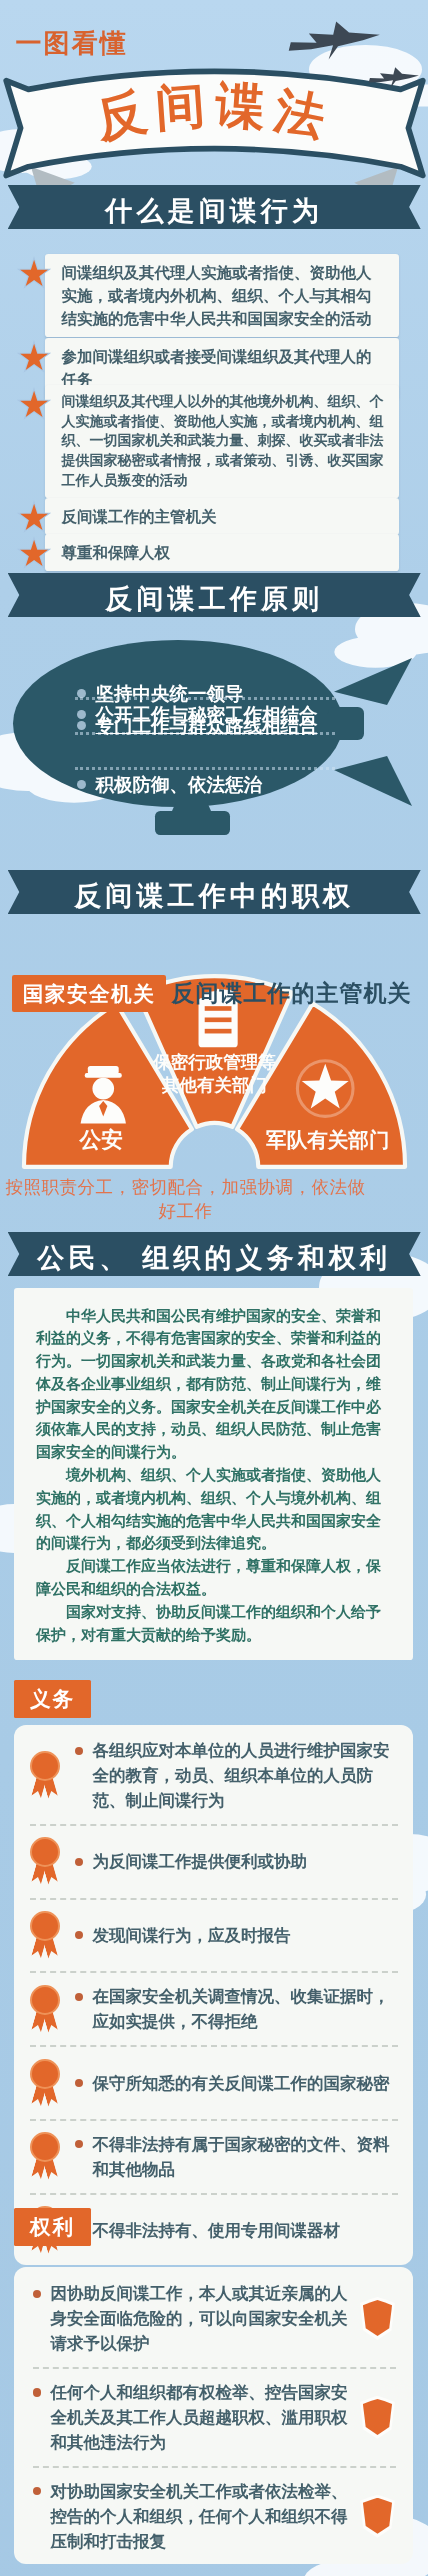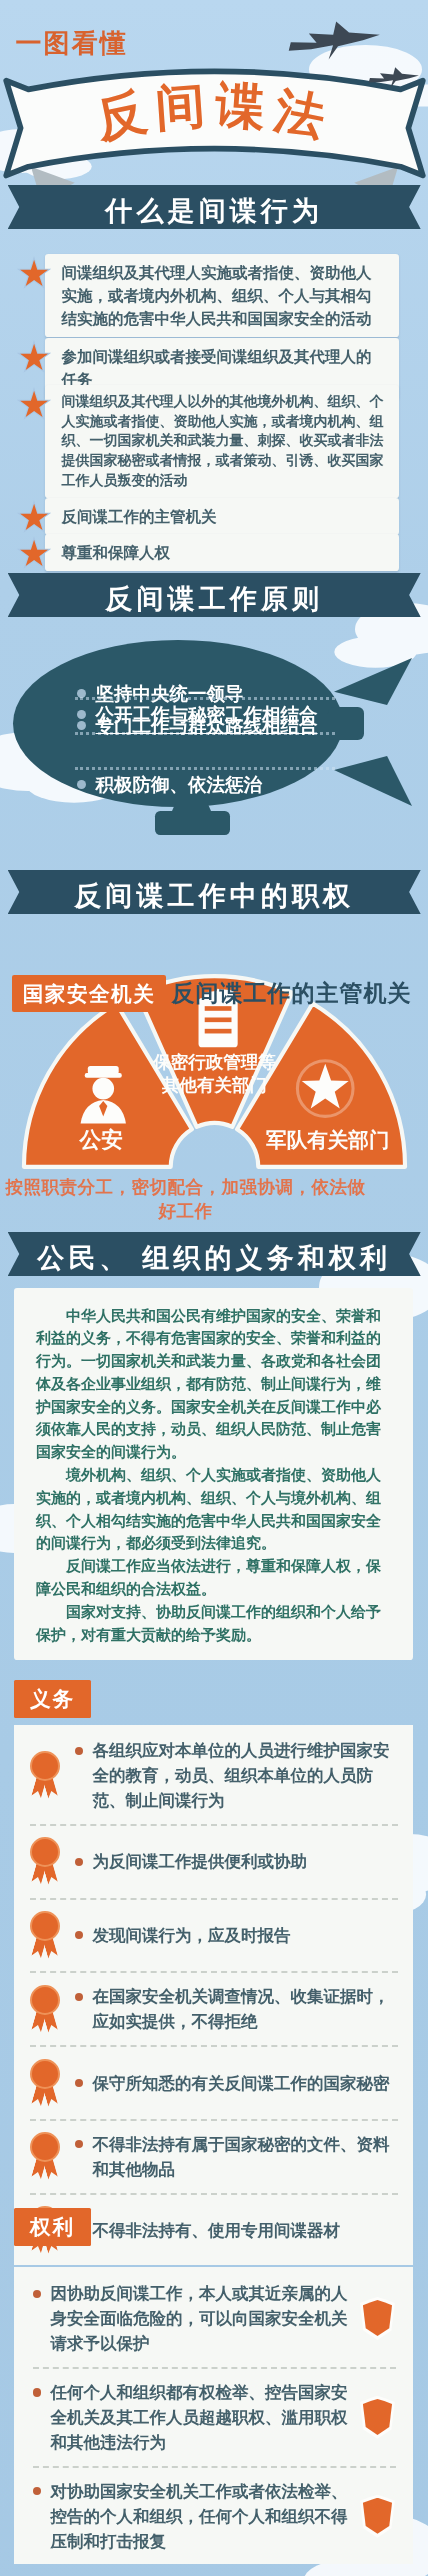--- a/index.html
+++ b/index.html
@@ -38,32 +38,32 @@
   .brow{position:absolute;left:77px;width:258px;display:flex;align-items:center;gap:9.3px;z-index:3;
         color:#fff;font-weight:bold;font-size:18.5px;}
   .bdot{flex:0 0 9.3px;width:9.3px;height:9.3px;border-radius:50%;background:#9db9cc;}
   .bsep{position:absolute;left:75px;width:260px;height:0;border-top:3.1px dotted rgba(205,225,240,.55);z-index:3;}
   
   .agency{position:absolute;left:0;top:933px;width:424px;display:flex;justify-content:center;align-items:center;gap:6px;z-index:3;margin-top:42px;}
   .agency-box{background:#e2672a;color:#fff;font-size:20.6px;font-weight:bold;padding:4.6px 10.3px;border-radius:2.1px;letter-spacing:1.5px;}
   .agency-desc{color:#2b4f63;font-size:23px;font-weight:bold;letter-spacing:1px;}
   .fan{position:absolute;left:0;top:966px;z-index:2;}
   .caption{position:absolute;left:0;top:1175px;width:371px;text-align:center;z-index:3;
-           color:#e2744d;font-size:17.5px;font-weight:bold;letter-spacing:0.5px;}
+           color:#e2744d;font-size:17.5px;font-weight:normal;letter-spacing:0.5px;}
   
   .pcard{position:absolute;left:14.4px;top:1288px;width:399px;height:372px;box-sizing:border-box;overflow:hidden;
          background:#f6f8f5;border-radius:3.1px;z-index:2;padding:16.5px 21.6px 10.3px 21.6px;
          font-family:"DejaVu Serif","Liberation Serif",serif;font-size:15px;line-height:1.52;
          color:#2f7165;font-weight:bold;}
   .pcard p{margin:0;text-indent:2em;}
   
   .olabel{position:absolute;left:14.4px;background:#e2672a;color:#fff;font-size:20.6px;font-weight:bold;
           padding:5.2px 15.5px;border-radius:1.5px;z-index:3;letter-spacing:2.1px;}
   
-  .lcard{position:absolute;left:14.4px;width:399px;box-sizing:border-box;background:#f6f8f5;border-radius:0;z-index:2;}
+  .lcard{position:absolute;left:14.4px;width:399px;box-sizing:border-box;background:#f6f8f5;border-radius:12px;z-index:2;}
   .duties{top:1725px;padding:13.4px 15.5px 9.3px 15.5px;}
   .rights{top:2267px;padding:14.4px 17.5px 10.3px 18.5px;}
   .lsep{border:none;border-top:2.6px dashed #cbd1cb;margin:11.3px 0;}
   .drow{display:flex;align-items:center;}
   .dmedal-col{flex:0 0 45px;}
   .itext{position:relative;padding-left:17.5px;color:#44606b;font-weight:bold;font-size:16.5px;line-height:1.5;}
   .itext::before{content:"";position:absolute;left:0;top:8.2px;width:8.2px;height:8.2px;border-radius:50%;background:#c06038;}
   
   .medal{position:relative;width:32px;height:49px;}
   .mc{position:absolute;left:0;top:0;width:30px;height:30px;border-radius:50%;background:#e2672a;

